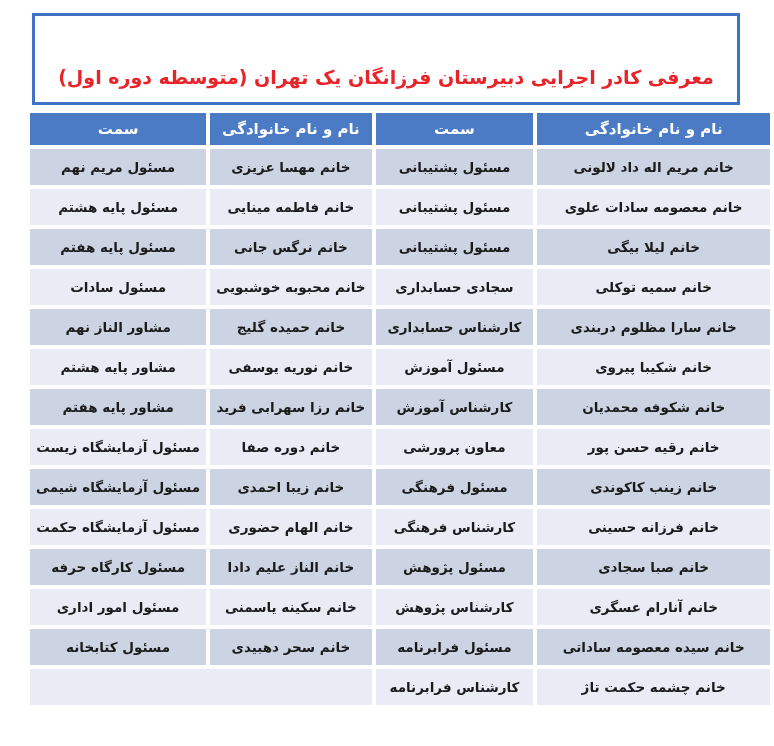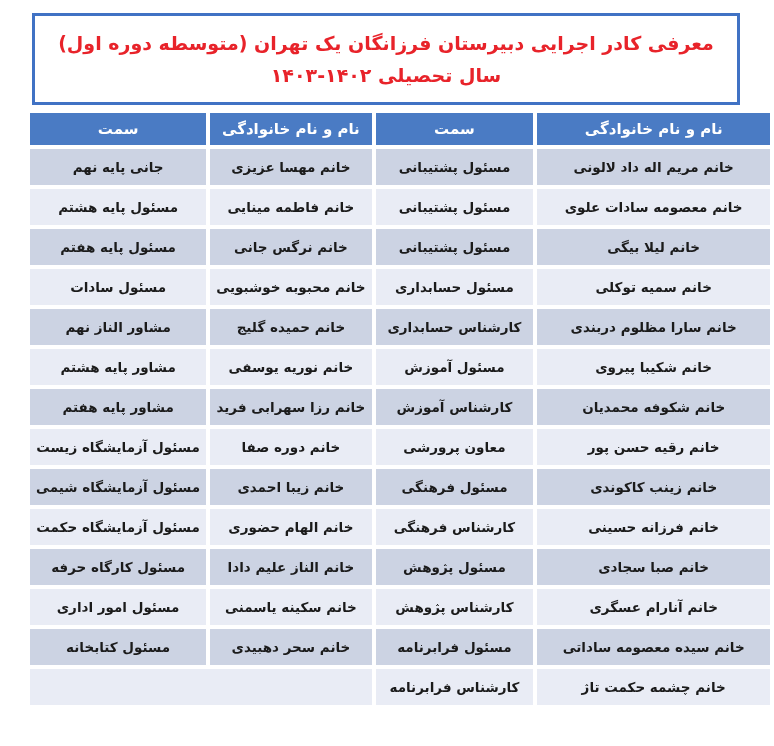--- a/index.html
+++ b/index.html
@@ -29,20 +29,21 @@
     align-items:center;justify-content:center;
     gap:9px;
   }
   .title-line{
     color:var(--title-red);
     font-weight:bold;
     font-size:19px;
     line-height:1.2;
     white-space:nowrap;
     direction:rtl;
+    margin-top:36px;
   }
   table.staff{
     position:absolute;
     left:26px;top:109px;
     border-collapse:separate;
     border-spacing:4px;
     direction:rtl;
     table-layout:fixed;
   }
   table.staff th{
@@ -71,21 +72,20 @@
   col.c-name-r{width:240px;}
   col.c-role-r{width:160px;}
   col.c-name-l{width:150px;}
   col.c-role-l{width:150px;}
 </style>
 </head>
 <body>
 
 <div class="title-box">
   <div class="title-line">معرفی کادر اجرایی دبیرستان فرزانگان یک تهران (متوسطه دوره اول)</div>
-  <div class="title-line">سال تحصیلی ۱۴۰۲-۱۴۰۳</div>
 </div>
 
 <table class="staff">
   <colgroup>
     <col class="c-name-r">
       <col class="c-role-r">
       <col class="c-name-l">
       <col class="c-role-l">
   </colgroup>
   <thead>
@@ -94,37 +94,37 @@
       <th>سمت</th>
       <th>نام و نام خانوادگی</th>
       <th>سمت</th>
     </tr>
   </thead>
   <tbody>
       <tr>
         <td>خانم مریم اله داد لالونی</td>
         <td>مسئول پشتیبانی</td>
         <td>خانم مهسا عزیزی</td>
-        <td>جانی پایه نهم</td>
+        <td>مسئول مریم نهم</td>
       </tr>
       <tr>
         <td>خانم معصومه سادات علوی</td>
         <td>مسئول پشتیبانی</td>
         <td>خانم فاطمه مینایی</td>
         <td>مسئول پایه هشتم</td>
       </tr>
       <tr>
         <td>خانم لیلا بیگی</td>
         <td>مسئول پشتیبانی</td>
         <td>خانم نرگس جانی</td>
         <td>مسئول پایه هفتم</td>
       </tr>
       <tr>
         <td>خانم سمیه توکلی</td>
-        <td>مسئول حسابداری</td>
+        <td>سجادی حسابداری</td>
         <td>خانم محبوبه خوشبویی</td>
         <td>مسئول سادات</td>
       </tr>
       <tr>
         <td>خانم سارا مظلوم دربندی</td>
         <td>کارشناس حسابداری</td>
         <td>خانم حمیده گلیج</td>
         <td>مشاور الناز نهم</td>
       </tr>
       <tr>

